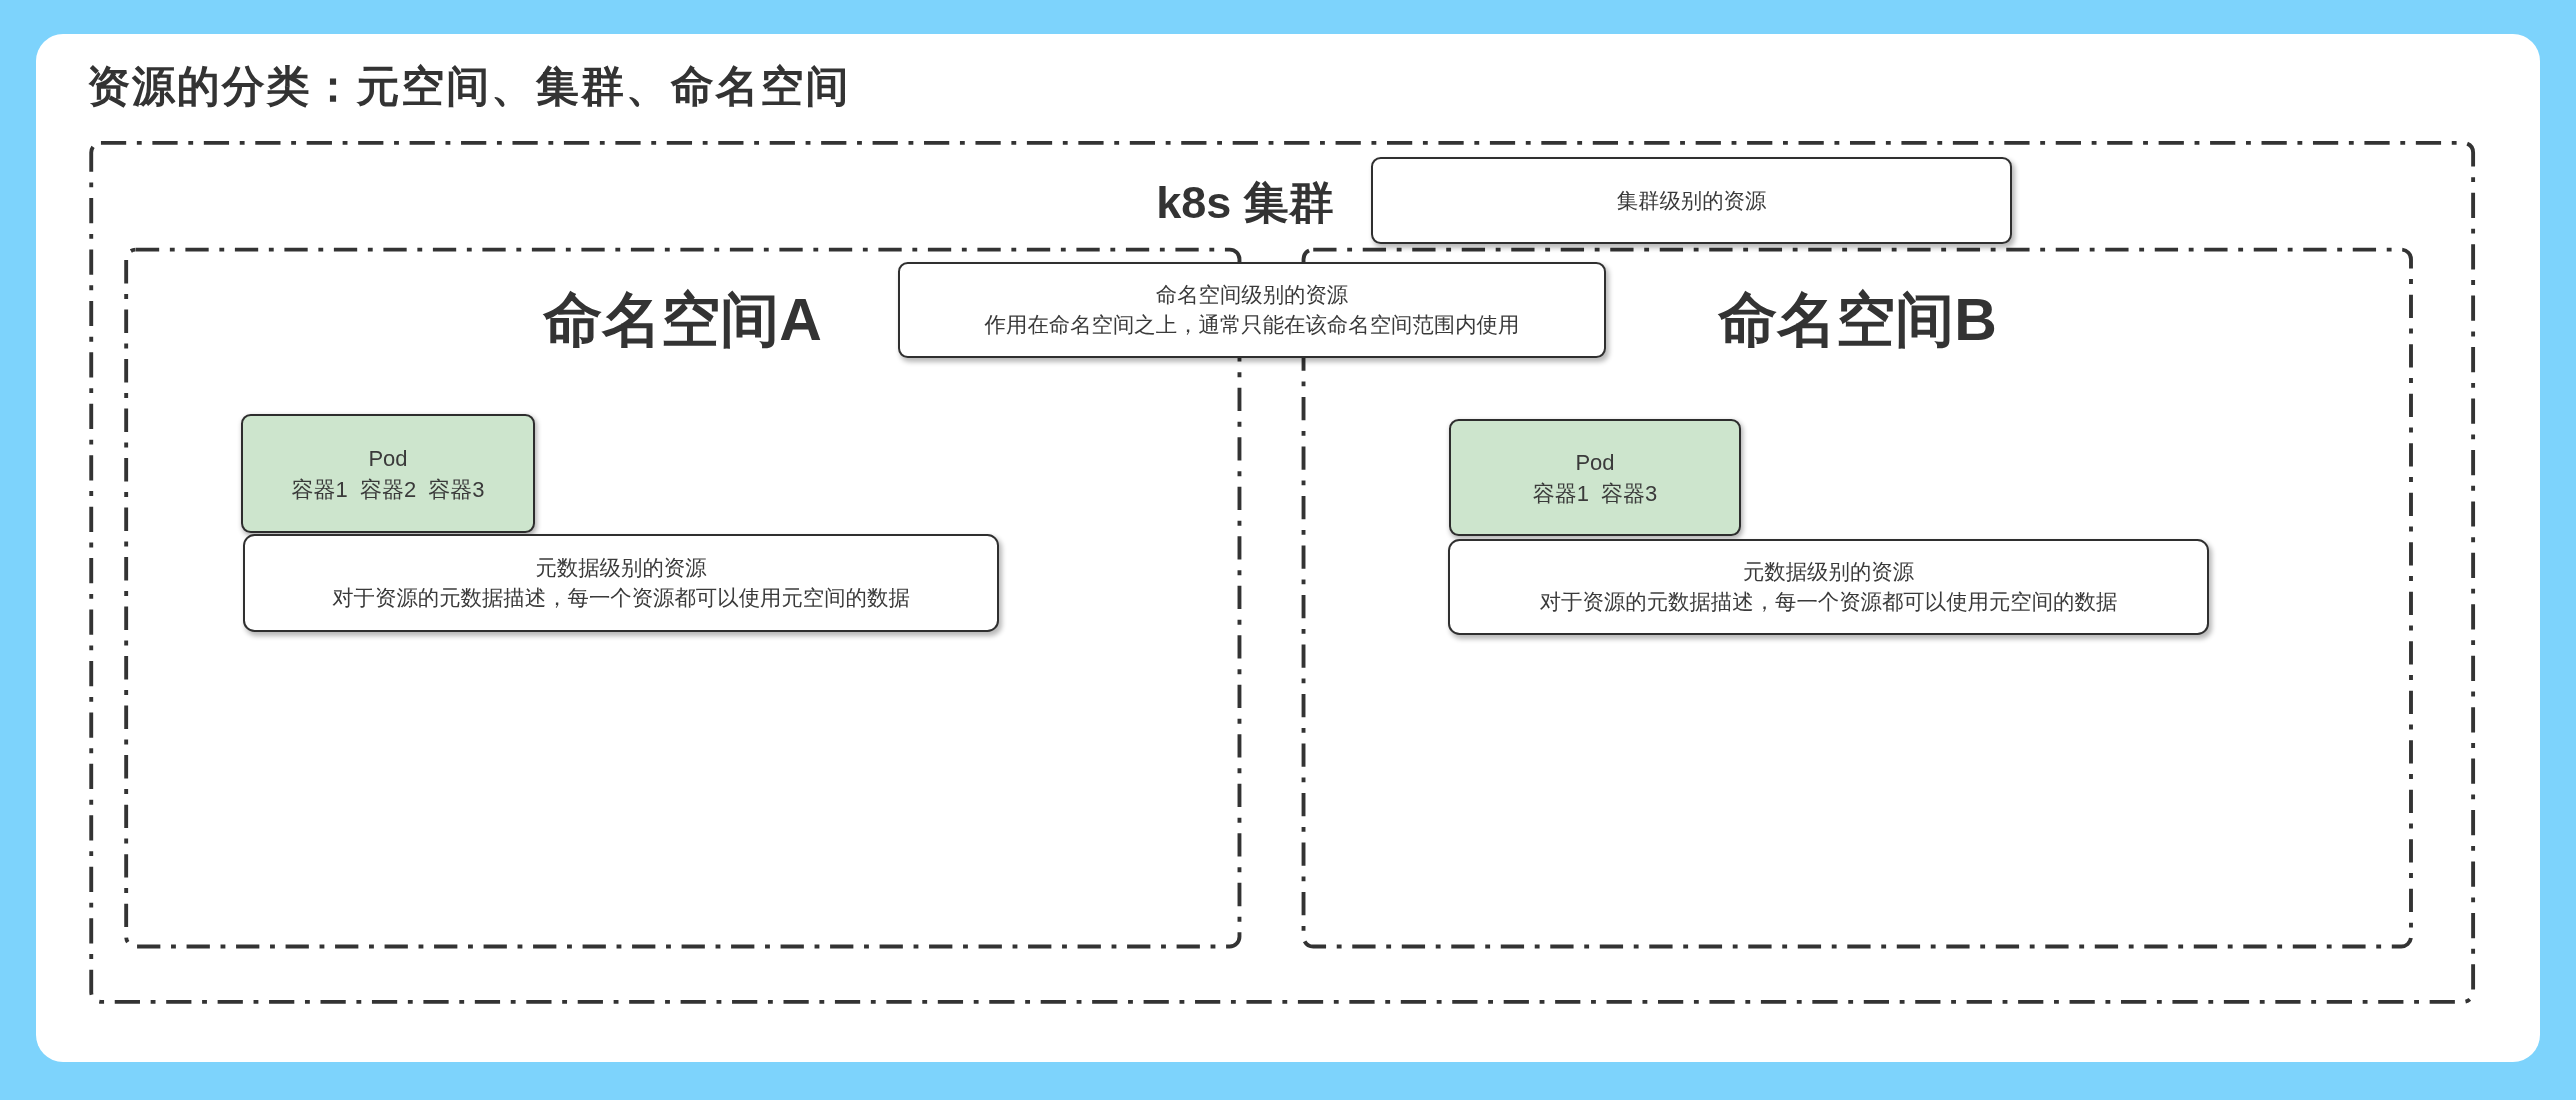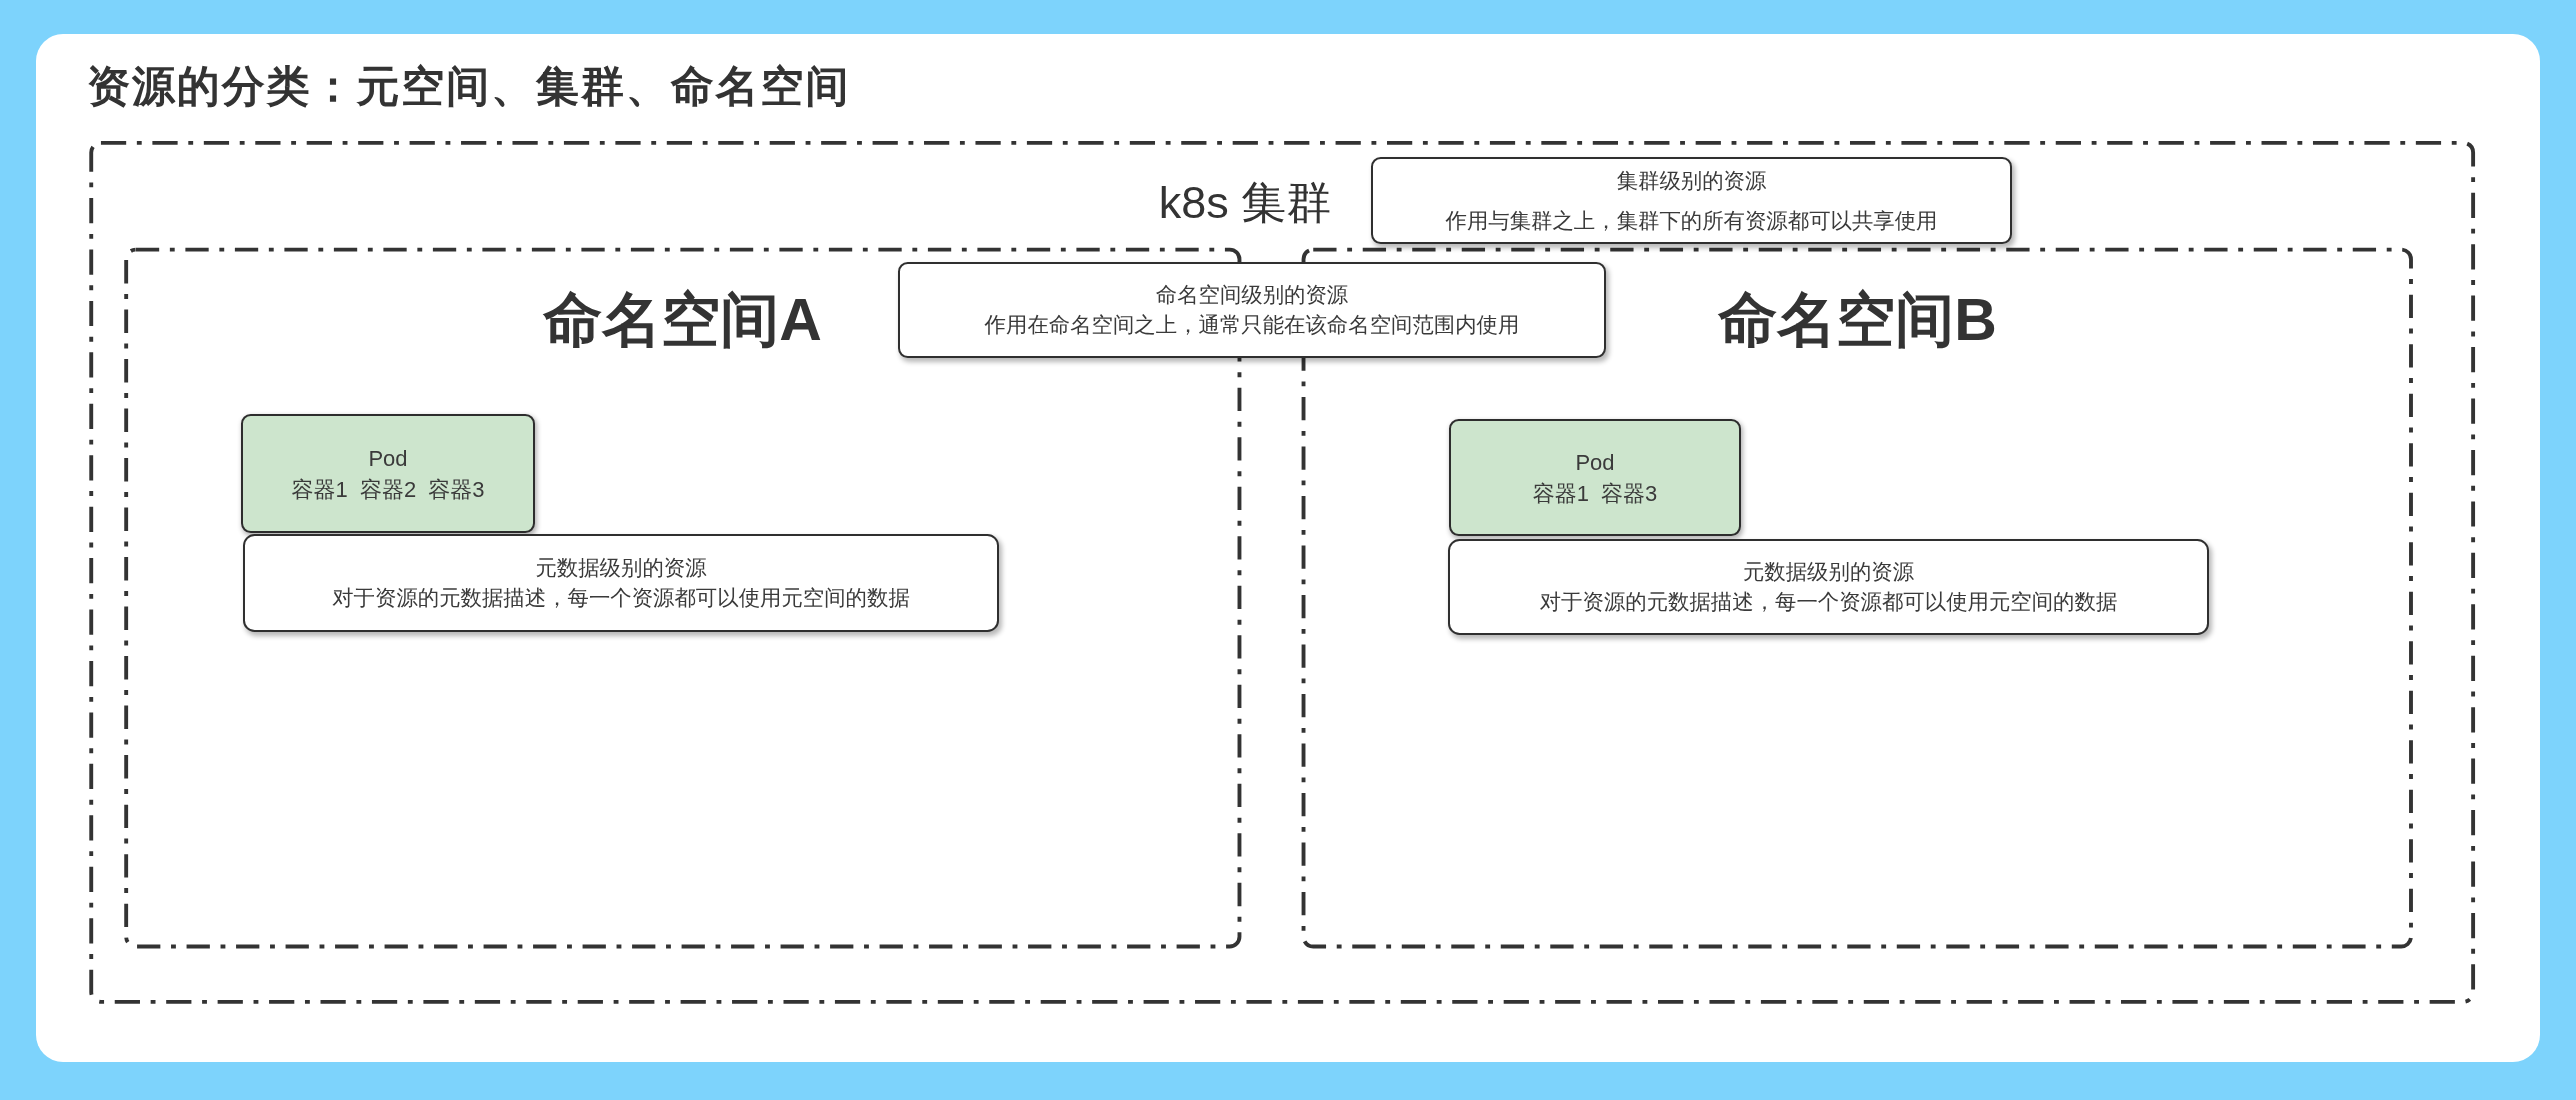--- a/index.html
+++ b/index.html
@@ -4,21 +4,21 @@
 <style>
   html,body{margin:0;padding:0;background:#000;}
   .canvas{position:relative;width:2576px;height:1101px;background:#7dd3fc;overflow:hidden;
           font-family:"Liberation Sans","DejaVu Sans",sans-serif;color:#333;}
   .card{position:absolute;left:36px;top:34px;width:2504px;height:1028px;
         background:#ffffff;border-radius:27px;z-index:1;}
   .boundaries{position:absolute;left:0;top:0;width:2576px;height:1101px;z-index:2;}
   .main-title{position:absolute;left:87px;top:58px;font-size:43px;font-weight:bold;
               letter-spacing:1.9px;z-index:3;white-space:pre;}
   .k8s-label{position:absolute;left:1141px;top:173px;width:208px;font-size:45px;
-             font-weight:normal;text-align:center;z-index:3;white-space:pre;}
+             font-weight:bold;text-align:center;z-index:3;white-space:pre;}
   .ns-title{position:absolute;top:281px;font-size:59px;font-weight:bold;text-align:center;
             z-index:3;white-space:pre;}
   .ns-title.a{left:126px;width:1113px;}
   .ns-title.b{left:1304px;width:1107px;}
   .anno{position:absolute;background:#ffffff;border:2.9px solid #2f2f2f;border-radius:9.7px;
         display:flex;flex-direction:column;align-items:center;justify-content:center;
         font-size:21.4px;line-height:30px;text-align:center;z-index:4;
         box-shadow:2.9px 3.9px 5.8px rgba(0,0,0,0.28);color:#3a3a3a;white-space:pre;}
   .anno.cluster{left:1371px;top:157px;width:637px;height:83px;gap:10px;}
   .anno.ns{left:898px;top:262px;width:704px;height:92px;}
@@ -44,21 +44,20 @@
     <rect x="130" y="257" width="1147" height="718" rx="10" fill="none" stroke="#333333" stroke-width="4" stroke-dasharray="24 11 5 11"></rect>
     <rect x="1343" y="257" width="1141" height="718" rx="10" fill="none" stroke="#333333" stroke-width="4" stroke-dasharray="24 11 5 11"></rect>
   </svg>
 
   <div class="main-title">资源的分类：元空间、集群、命名空间</div>
 
   <div class="k8s-label">k8s 集群</div>
 
   <div class="anno cluster">
     <div class="anno-line">集群级别的资源</div>
-    <div class="anno-line">作用与集群之上，集群下的所有资源都可以共享使用</div>
   </div>
 
   <div class="ns-title a">命名空间A</div>
   <div class="ns-title b">命名空间B</div>
 
   <div class="anno ns">
     <div class="anno-line">命名空间级别的资源</div>
     <div class="anno-line">作用在命名空间之上，通常只能在该命名空间范围内使用</div>
   </div>
 

